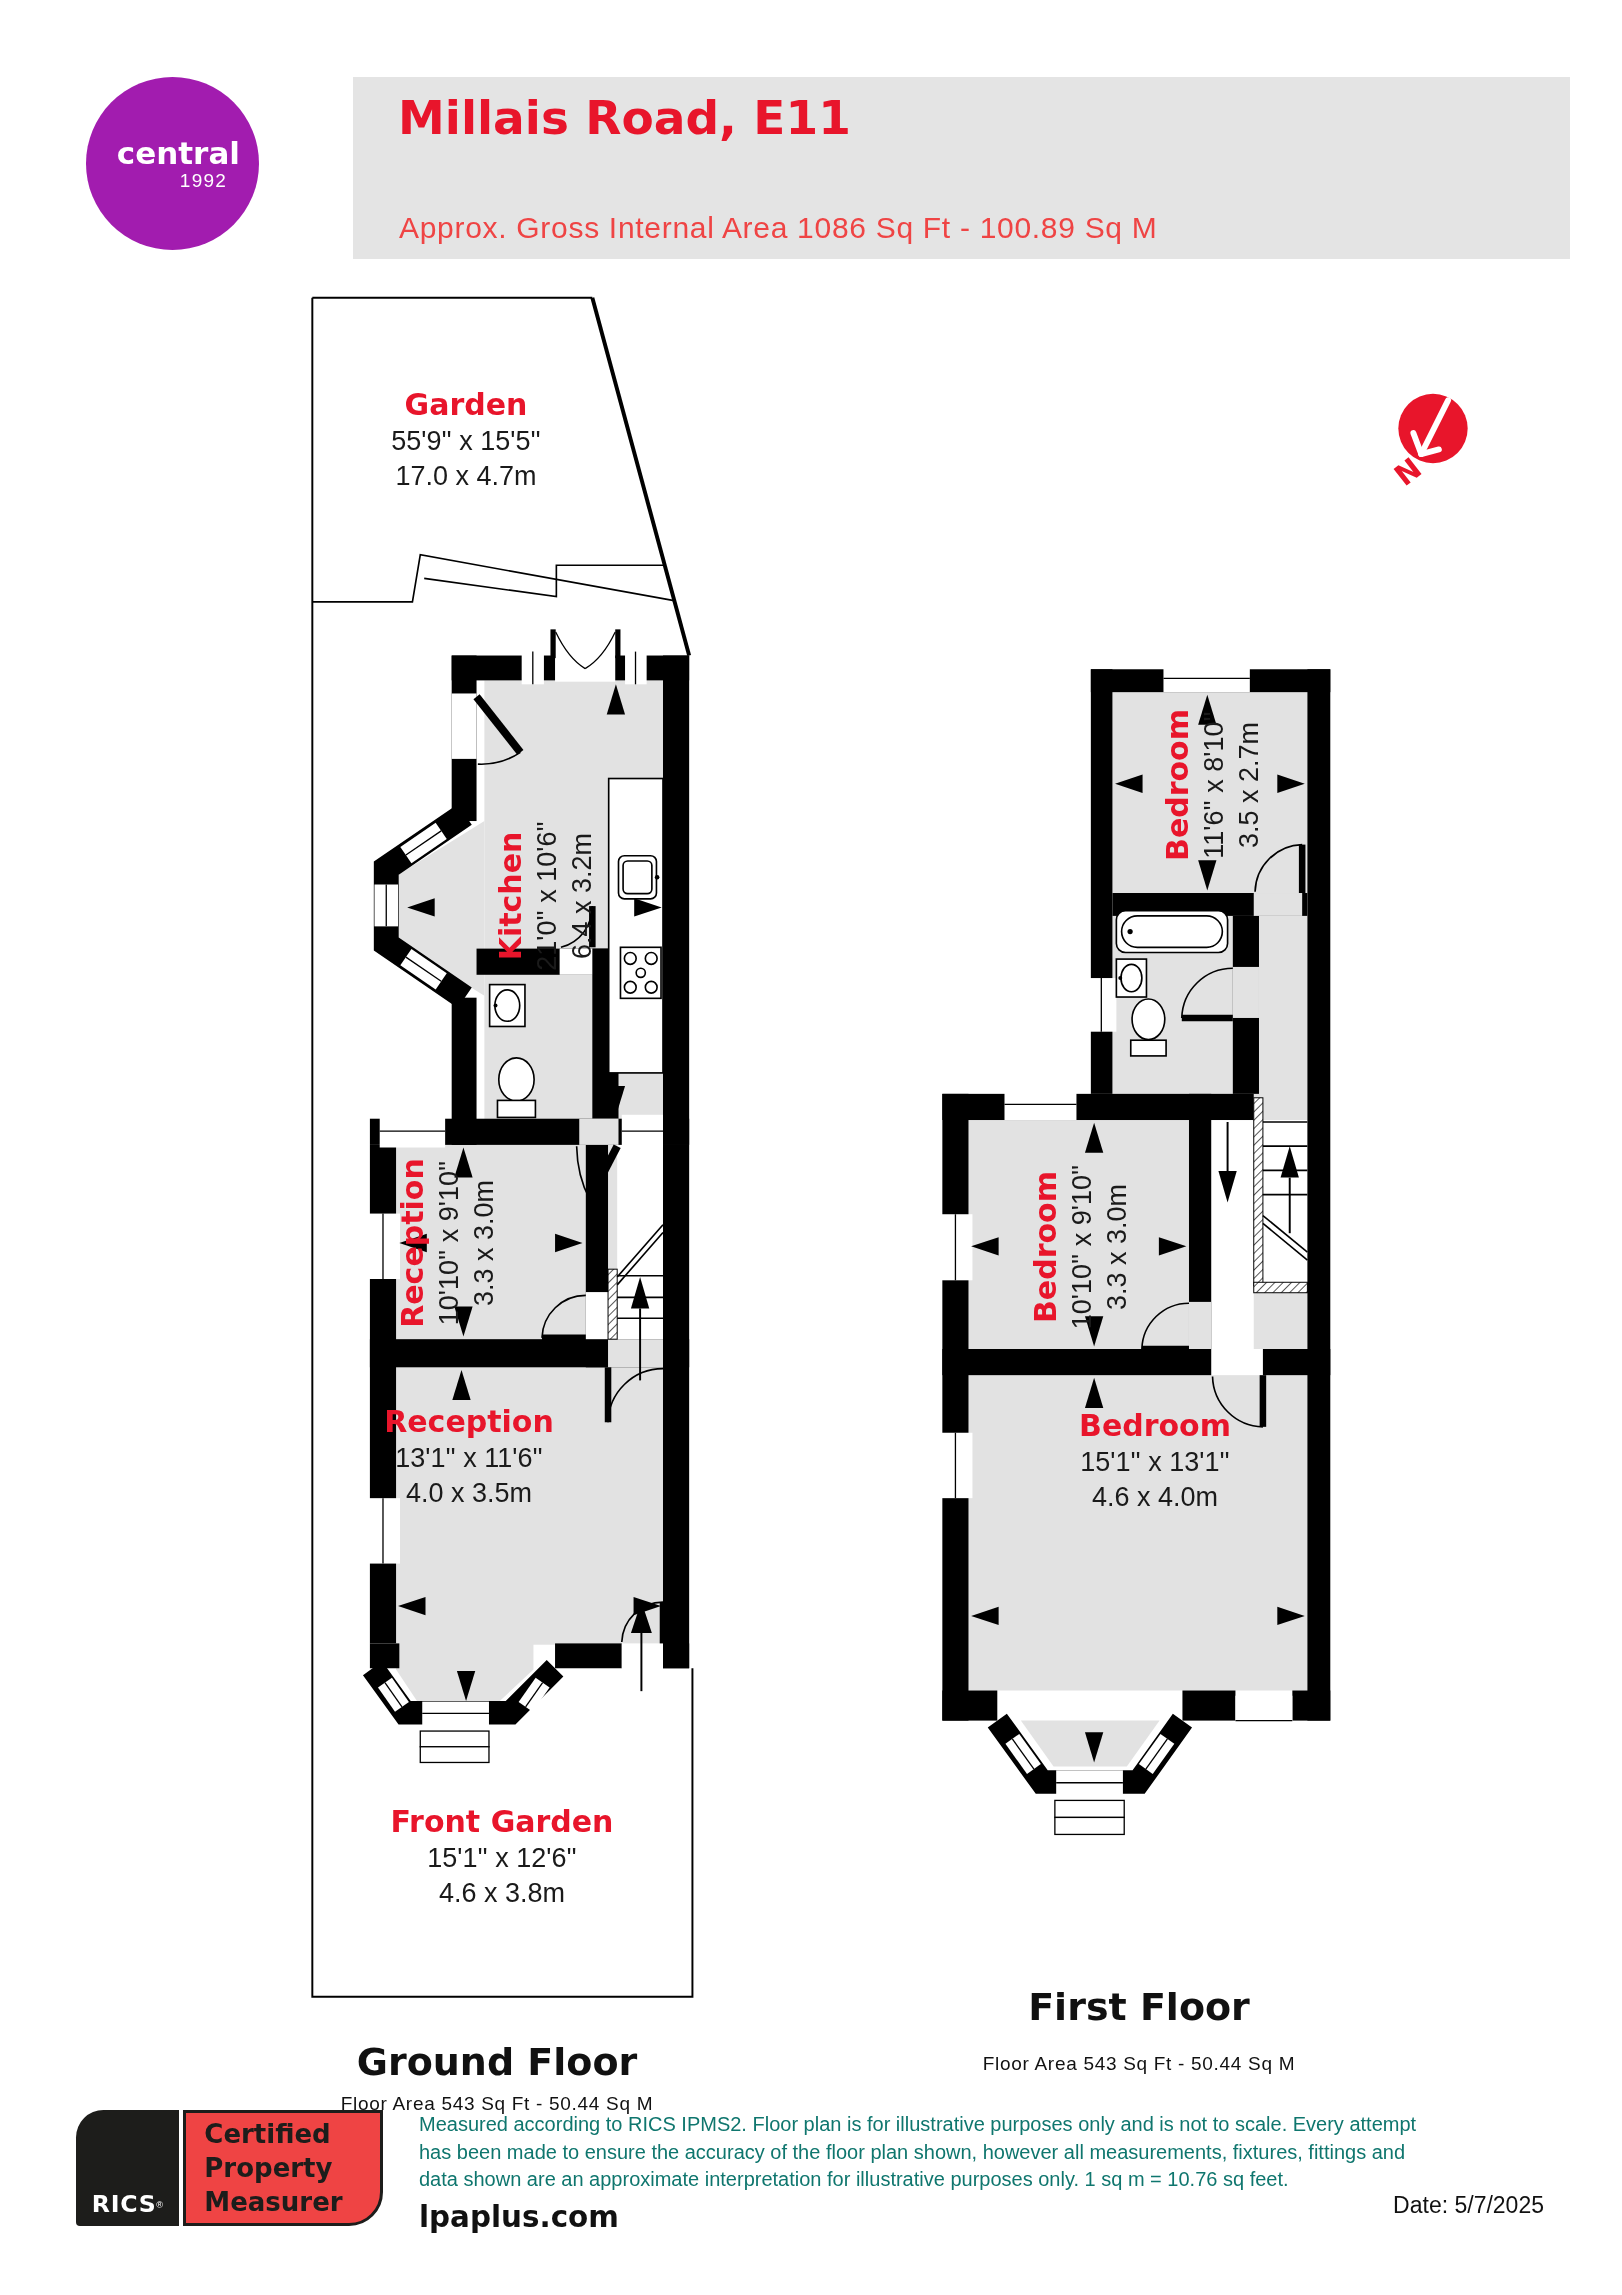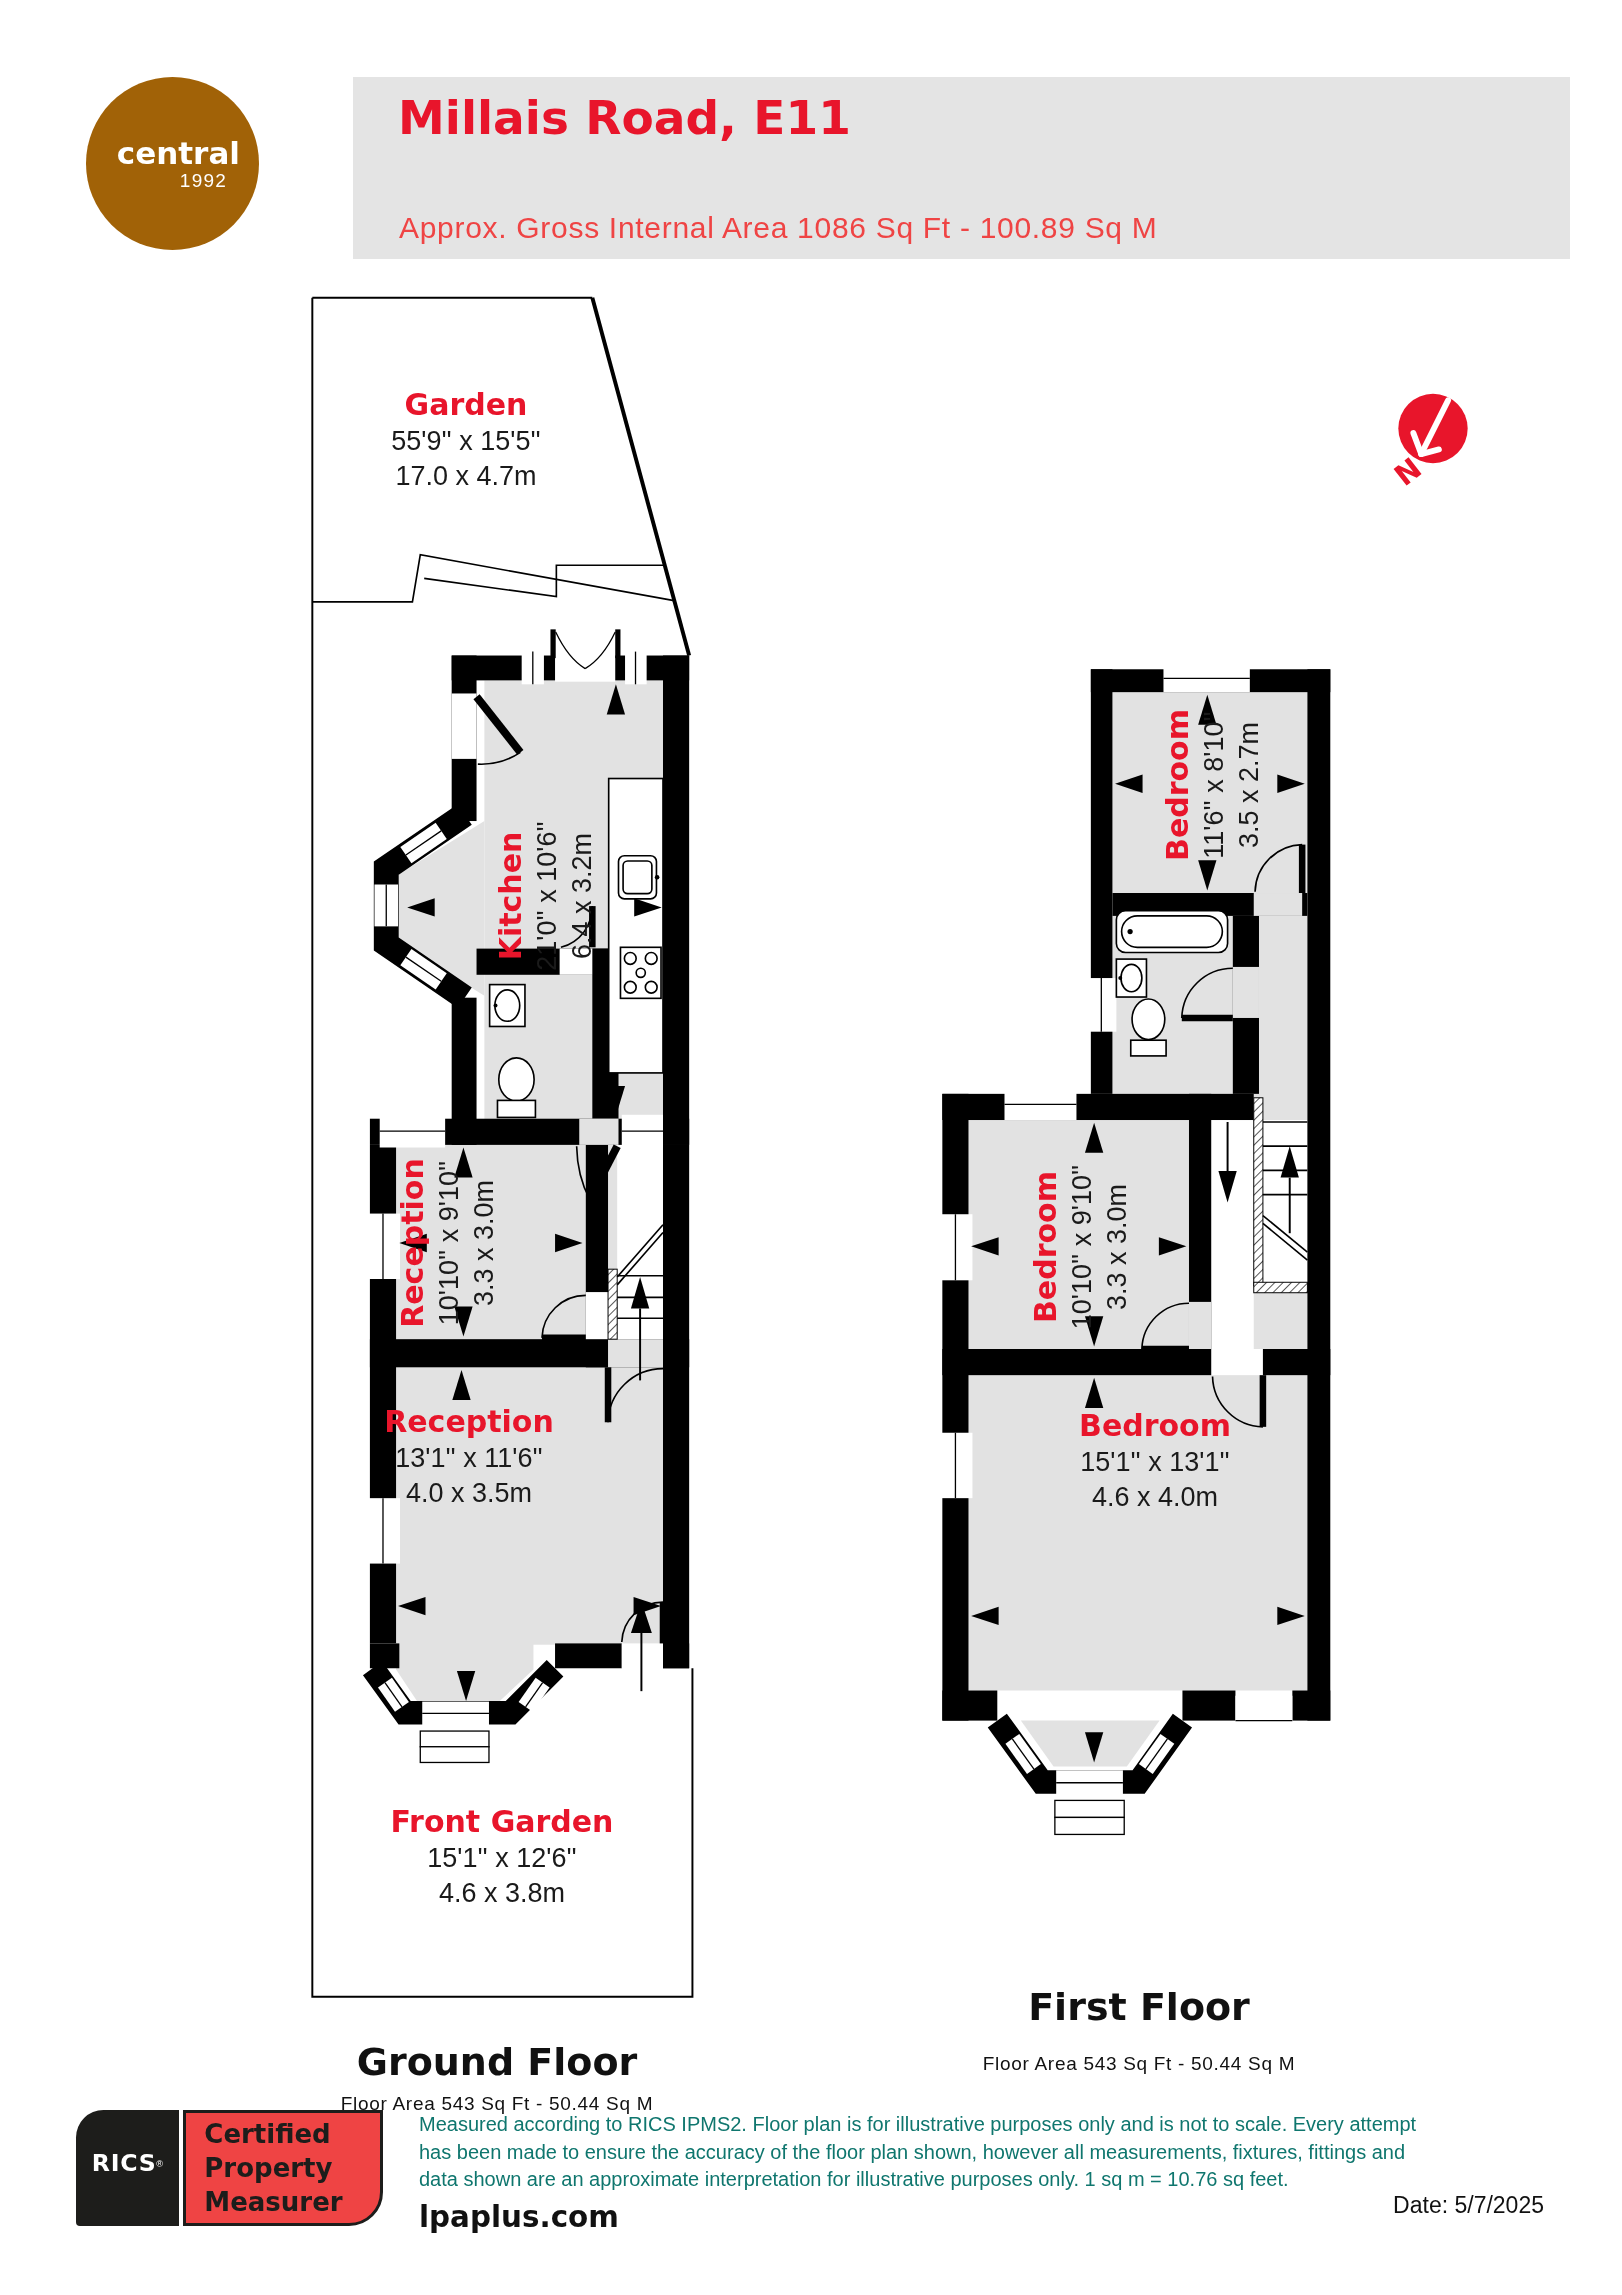--- a/index.html
+++ b/index.html
@@ -21,37 +21,37 @@
   .rn{font-family:"DejaVu Sans", sans-serif;font-weight:bold;font-size:30px;line-height:38px;}
   .rd{font-size:27px;line-height:35px;color:#1a1a1a;}
   .floor-title{transform:translate(-50%,0);text-align:center;white-space:nowrap;
     font-family:"DejaVu Sans", sans-serif;font-weight:bold;font-size:38px;color:#111;}
   .floor-area{transform:translate(-50%,0);text-align:center;white-space:nowrap;font-size:19px;color:#111;letter-spacing:0.7px;}
   
   .north-n{font-family:"DejaVu Sans", sans-serif;font-weight:bold;font-size:29px;
     transform:translate(-50%,-50%) rotate(-38deg);}
   
   .rics-box{left:76px;top:2110px;width:103px;height:116px;background:#1d1d1b;border-radius:27.5px 0 0 3.9px;
-    display:flex;flex-direction:column;align-items:center;justify-content:center;padding-bottom:9.2px;box-sizing:border-box;}
+    display:flex;flex-direction:column;align-items:center;justify-content:flex-end;padding-bottom:9.2px;box-sizing:border-box;}
   .rics-word{color:#fff;font-family:"DejaVu Sans", sans-serif;font-weight:bold;font-size:23.6px;letter-spacing:0.7px;line-height:23.6px;}
   .rics-reg{color:#fff;font-size:9.2px;vertical-align:super;}
   .badge-box{left:183px;top:2110px;width:200px;height:116px;background:#ef4444;border:3.3px solid #1d1d1b;
     border-radius:0 0 34px 0;box-sizing:border-box;display:flex;flex-direction:column;justify-content:center;padding-left:18.3px;}
   .badge-line{font-family:"DejaVu Sans", sans-serif;font-weight:bold;font-size:26px;line-height:34px;color:#1d1d1b;}
   .disclaimer{left:419px;top:2111px;width:1165px;font-size:20px;line-height:27.5px;color:#0f766e;}
   .website{left:419px;top:2200px;font-family:"DejaVu Sans", sans-serif;font-weight:bold;font-size:29.4px;color:#111;}
   .date{left:1387px;top:2192px;width:157px;text-align:right;font-size:23px;color:#111;white-space:nowrap;}
 </style>
 </head>
 <body>
 
 <div id="page">
 
   <div class="abs header-box" style="background:#e4e4e4"></div>
-  <div class="abs logo" style="background:#a16207">
+  <div class="abs logo" style="background:#a21caf">
     <span class="l1">central</span>
     <span class="l2">1992</span>
   </div>
   <div class="abs title" style="color:#e8152b">Millais Road, E11</div>
   <div class="abs subtitle">Approx. Gross Internal Area 1086 Sq Ft - 100.89 Sq M</div>
 
   <svg id="plan-svg" width="1623" height="2295" viewBox="0 0 2480 3508">
     <defs>
       <pattern id="hatch" width="9" height="9" patternUnits="userSpaceOnUse" patternTransform="rotate(45)">
         <rect width="9" height="9" fill="#ffffff"></rect>

